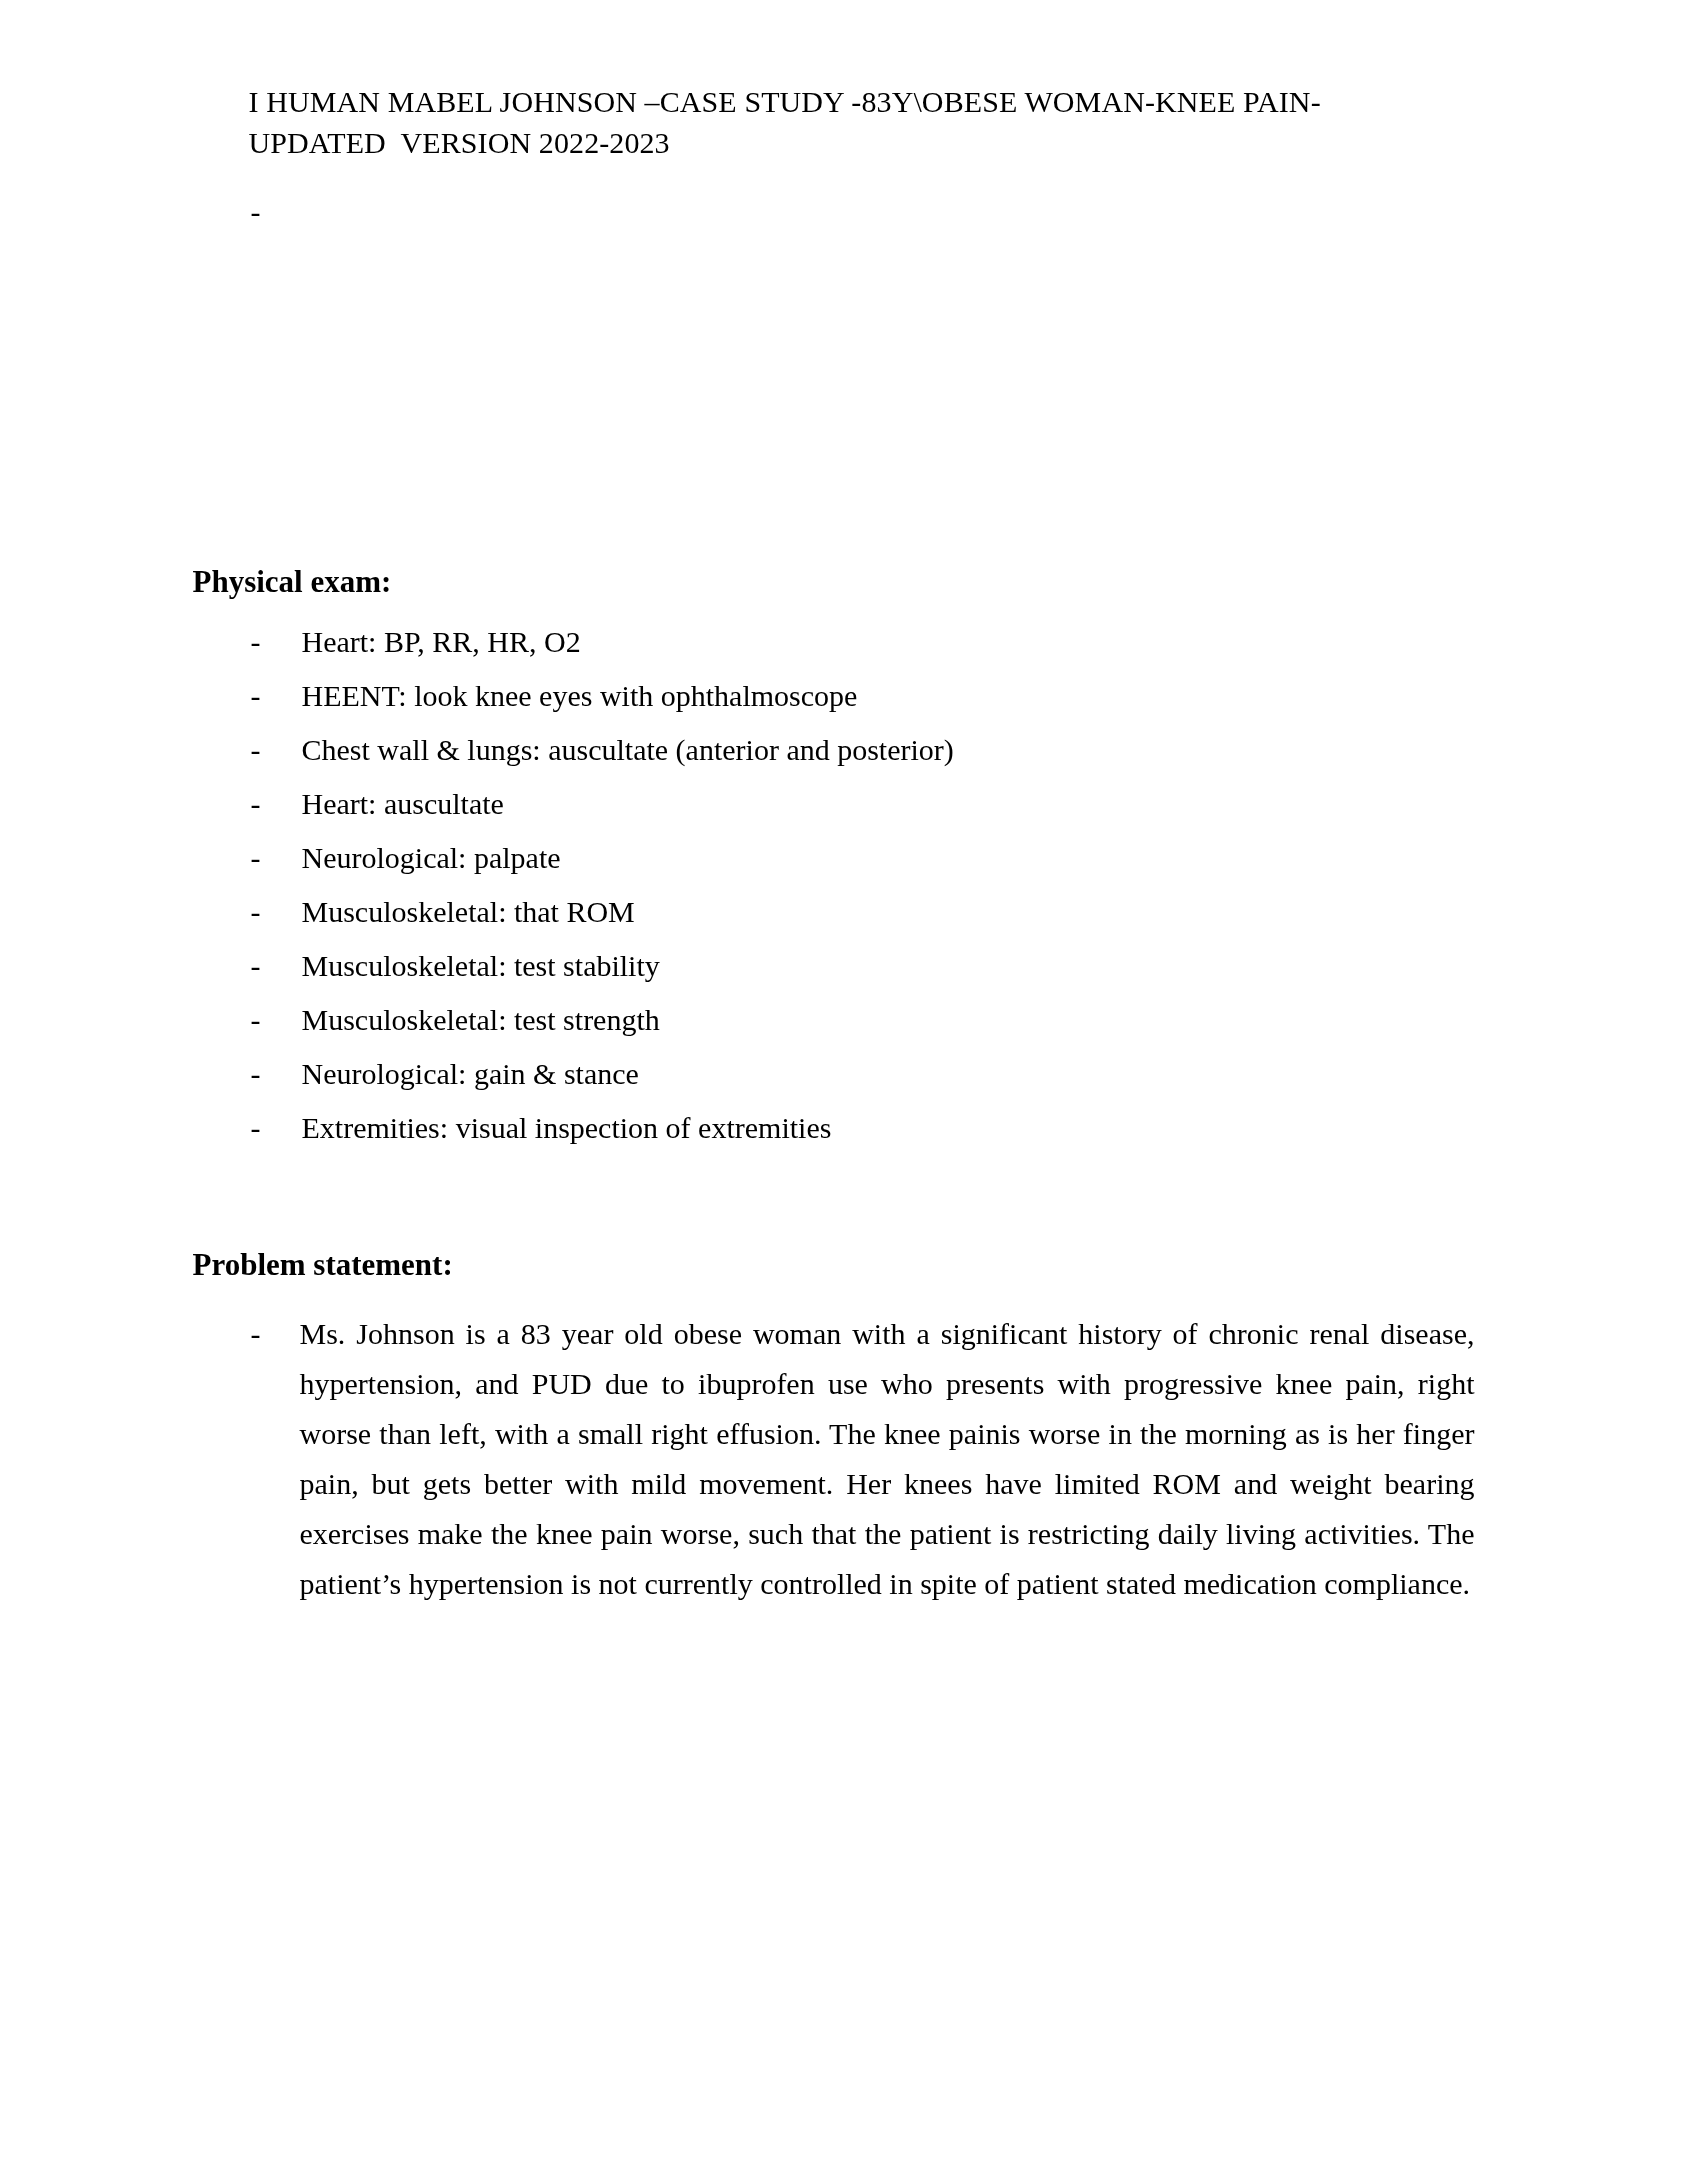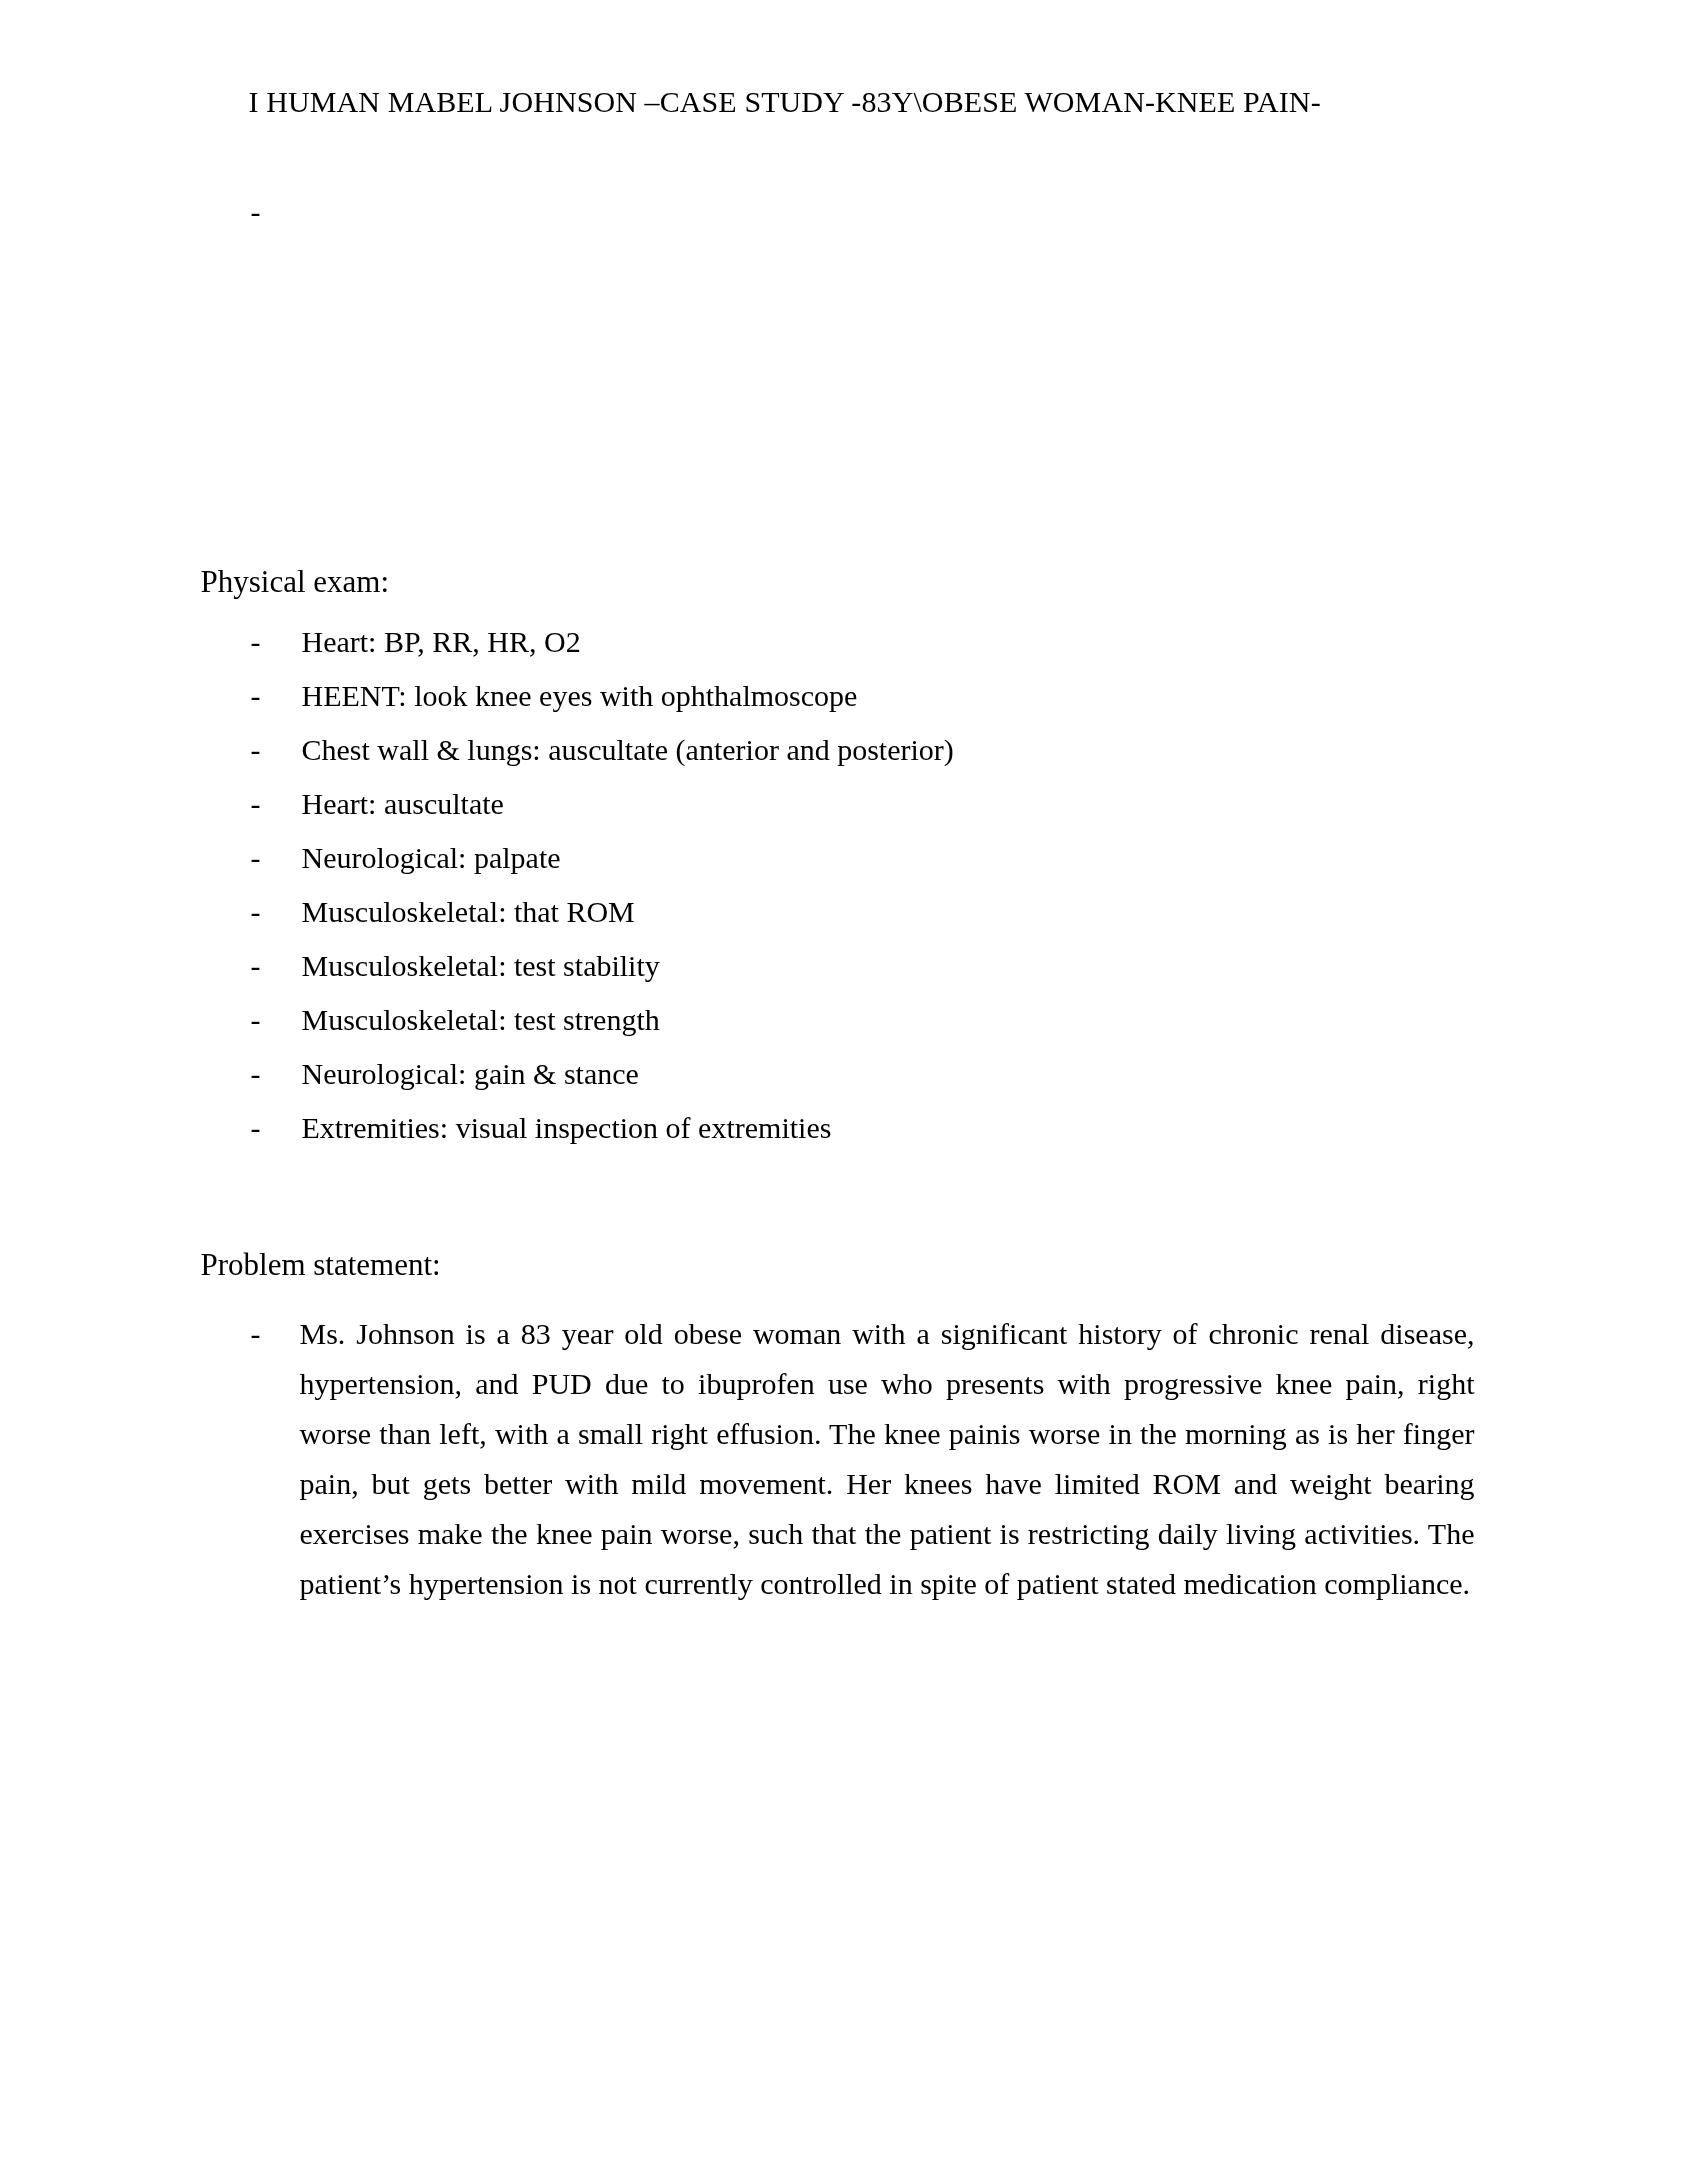--- a/index.html
+++ b/index.html
@@ -83,22 +83,22 @@
     text-align-last: justify;
     white-space: normal;
   }
   #intro-list .q-line2 {
     display: block;
   }
 
   
   .section-heading {
     position: absolute;
-    left: 198px;
-    font-weight: normal;
+    left: 190px;
+    font-weight: bold;
     font-size: 31px;
     line-height: 40px;
     white-space: pre;
   }
   #heading-physical-exam { top: 562px; }
   #heading-problem-statement { top: 1245px; }
 
   
   #physical-exam-list {
     left: 230px;
@@ -125,20 +125,21 @@
   }
   #problem-statement-list .bullet-dash { line-height: 50px; }
 </style>
 </head>
 <body>
 
 <div class="page">
 
   <div class="doc-header">
     <span class="hdr-line">I HUMAN MABEL JOHNSON –CASE STUDY -83Y\OBESE WOMAN-KNEE PAIN-</span>
+    <span class="hdr-line">UPDATED  VERSION 2022-2023</span>
   </div>
 
   <ul class="bullet-list" id="intro-list">
     <li class="bullet-row">
       <span class="bullet-dash">-</span>
       <span class="bullet-text">
       </span>
     </li>
   </ul>
 

